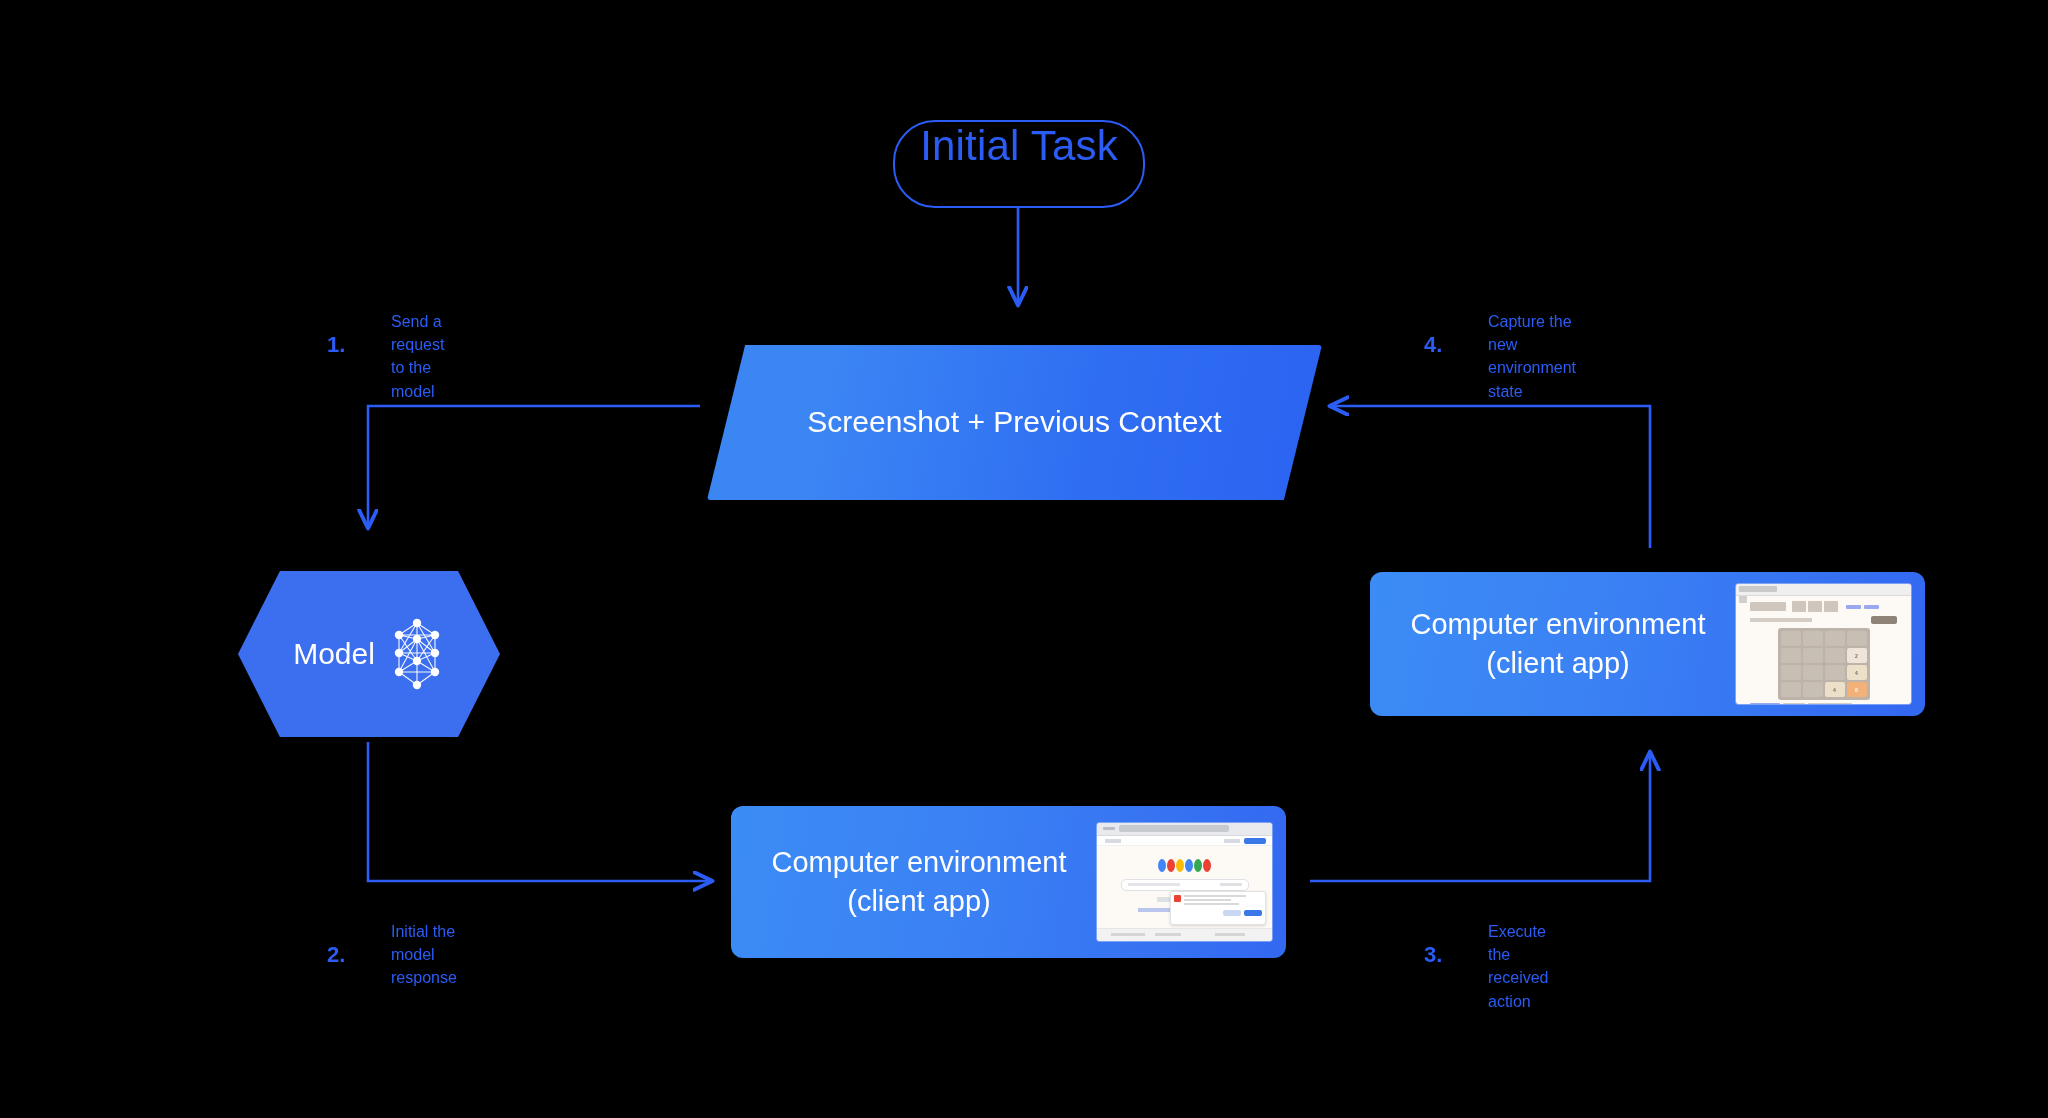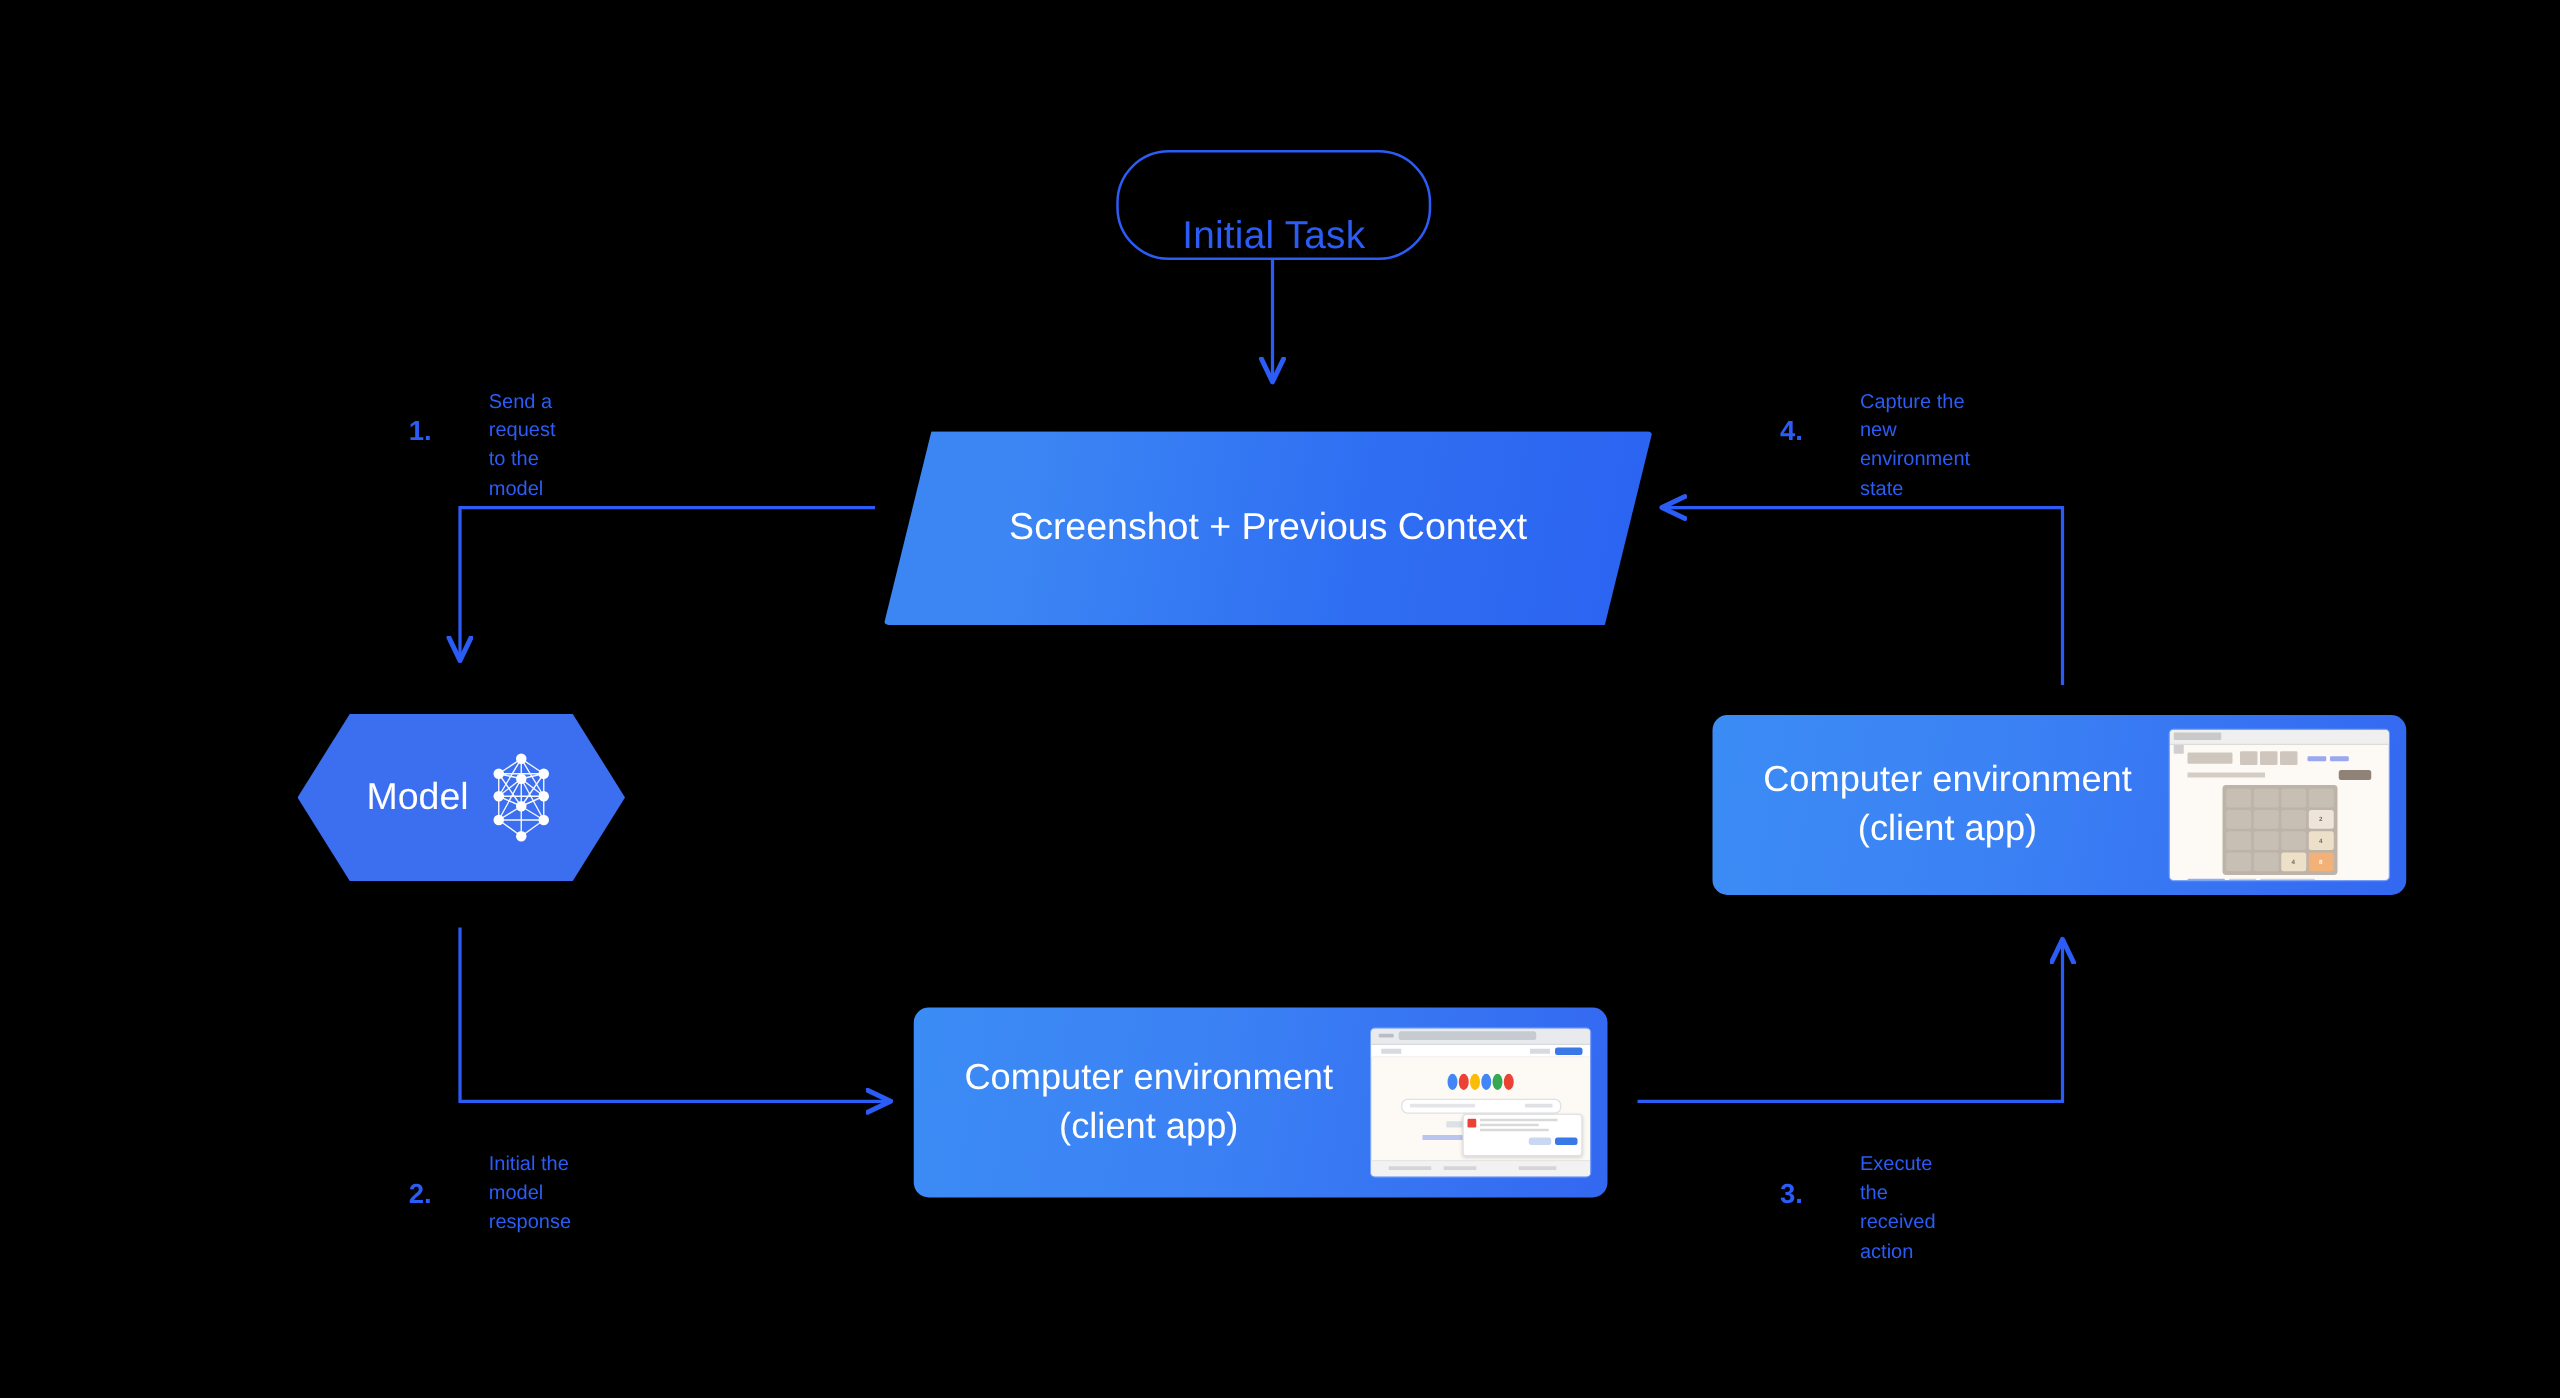--- a/index.html
+++ b/index.html
@@ -4,38 +4,38 @@
 <style>
   html,body{margin:0;padding:0;background:#000;}
   body{width:2048px;height:1118px;position:relative;overflow:hidden;
        font-family:"Liberation Sans", sans-serif;}
   .stage{position:absolute;inset:0;}
 
   
   #initial-task{
     position:absolute;left:893px;top:120px;width:248px;height:84px;
     border:2.5px solid #2b5cf6;border-radius:42px;
-    display:flex;align-items:flex-end;justify-content:center;
-    color:#2b5cf6;font-size:31px;letter-spacing:.2px;
+    display:flex;align-items:flex-start;justify-content:center;
+    color:#2b5cf6;font-size:42px;letter-spacing:.2px;
   }
 
   
   #screenshot-context{
     position:absolute;left:707px;top:329px;width:615px;height:155px;
     background:linear-gradient(100deg,#3c86f4 0%,#3c86f4 18%,#2f6ef2 62%,#2b63f1 100%);
     clip-path:polygon(6.2% 0%,100% 0%,93.8% 100%,0% 100%);
     border-radius:4px;
     display:flex;align-items:center;justify-content:center;
     text-align:center;color:#fff;font-size:30px;line-height:1.34;margin-top:16px;
   }
   #screenshot-context .txt{max-width:430px;}
 
   
   #model-node{
-    position:absolute;left:238px;top:571px;width:262px;height:134px;
+    position:absolute;left:238px;top:571px;width:262px;height:166px;
     background:#3c6ef0;
     clip-path:polygon(16% 0%,84% 0%,100% 50%,84% 100%,16% 100%,0% 50%);
     display:flex;align-items:center;justify-content:center;gap:14px;
   }
   #model-node .model-label{color:#fff;font-size:30px;}
   #model-node svg{display:block;}
 
   
   .env-card{
     position:absolute;border-radius:12px;

